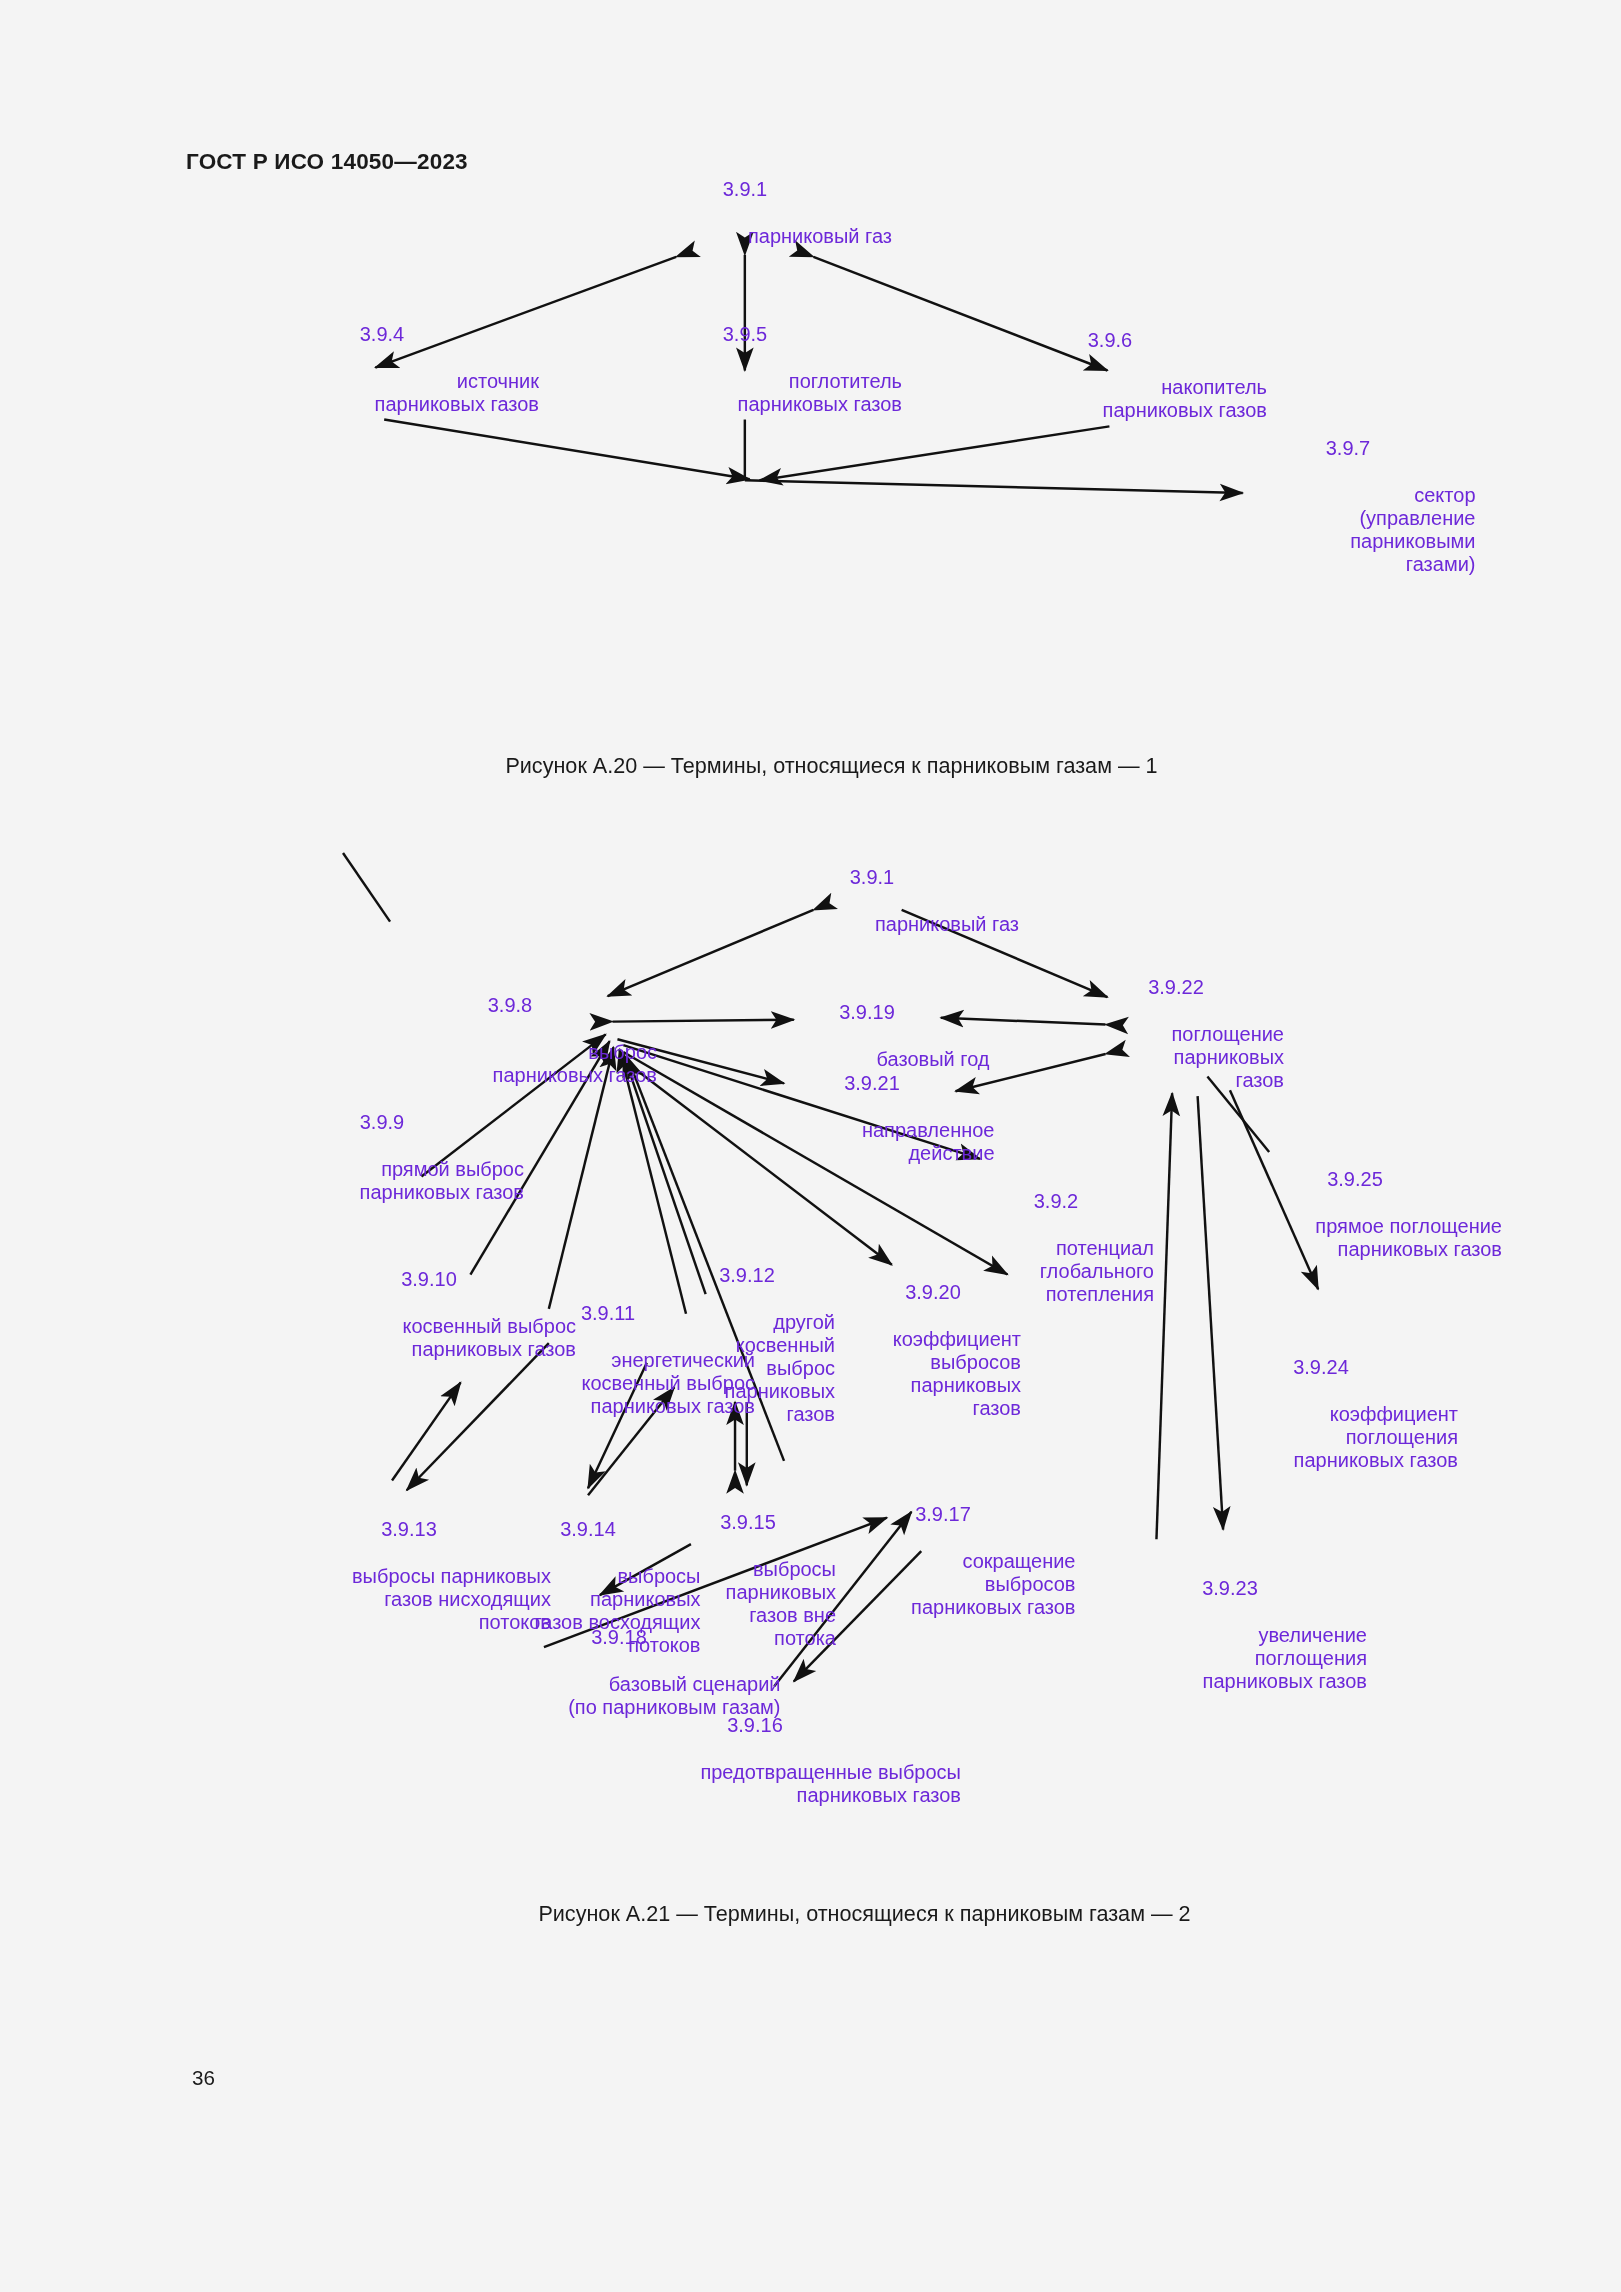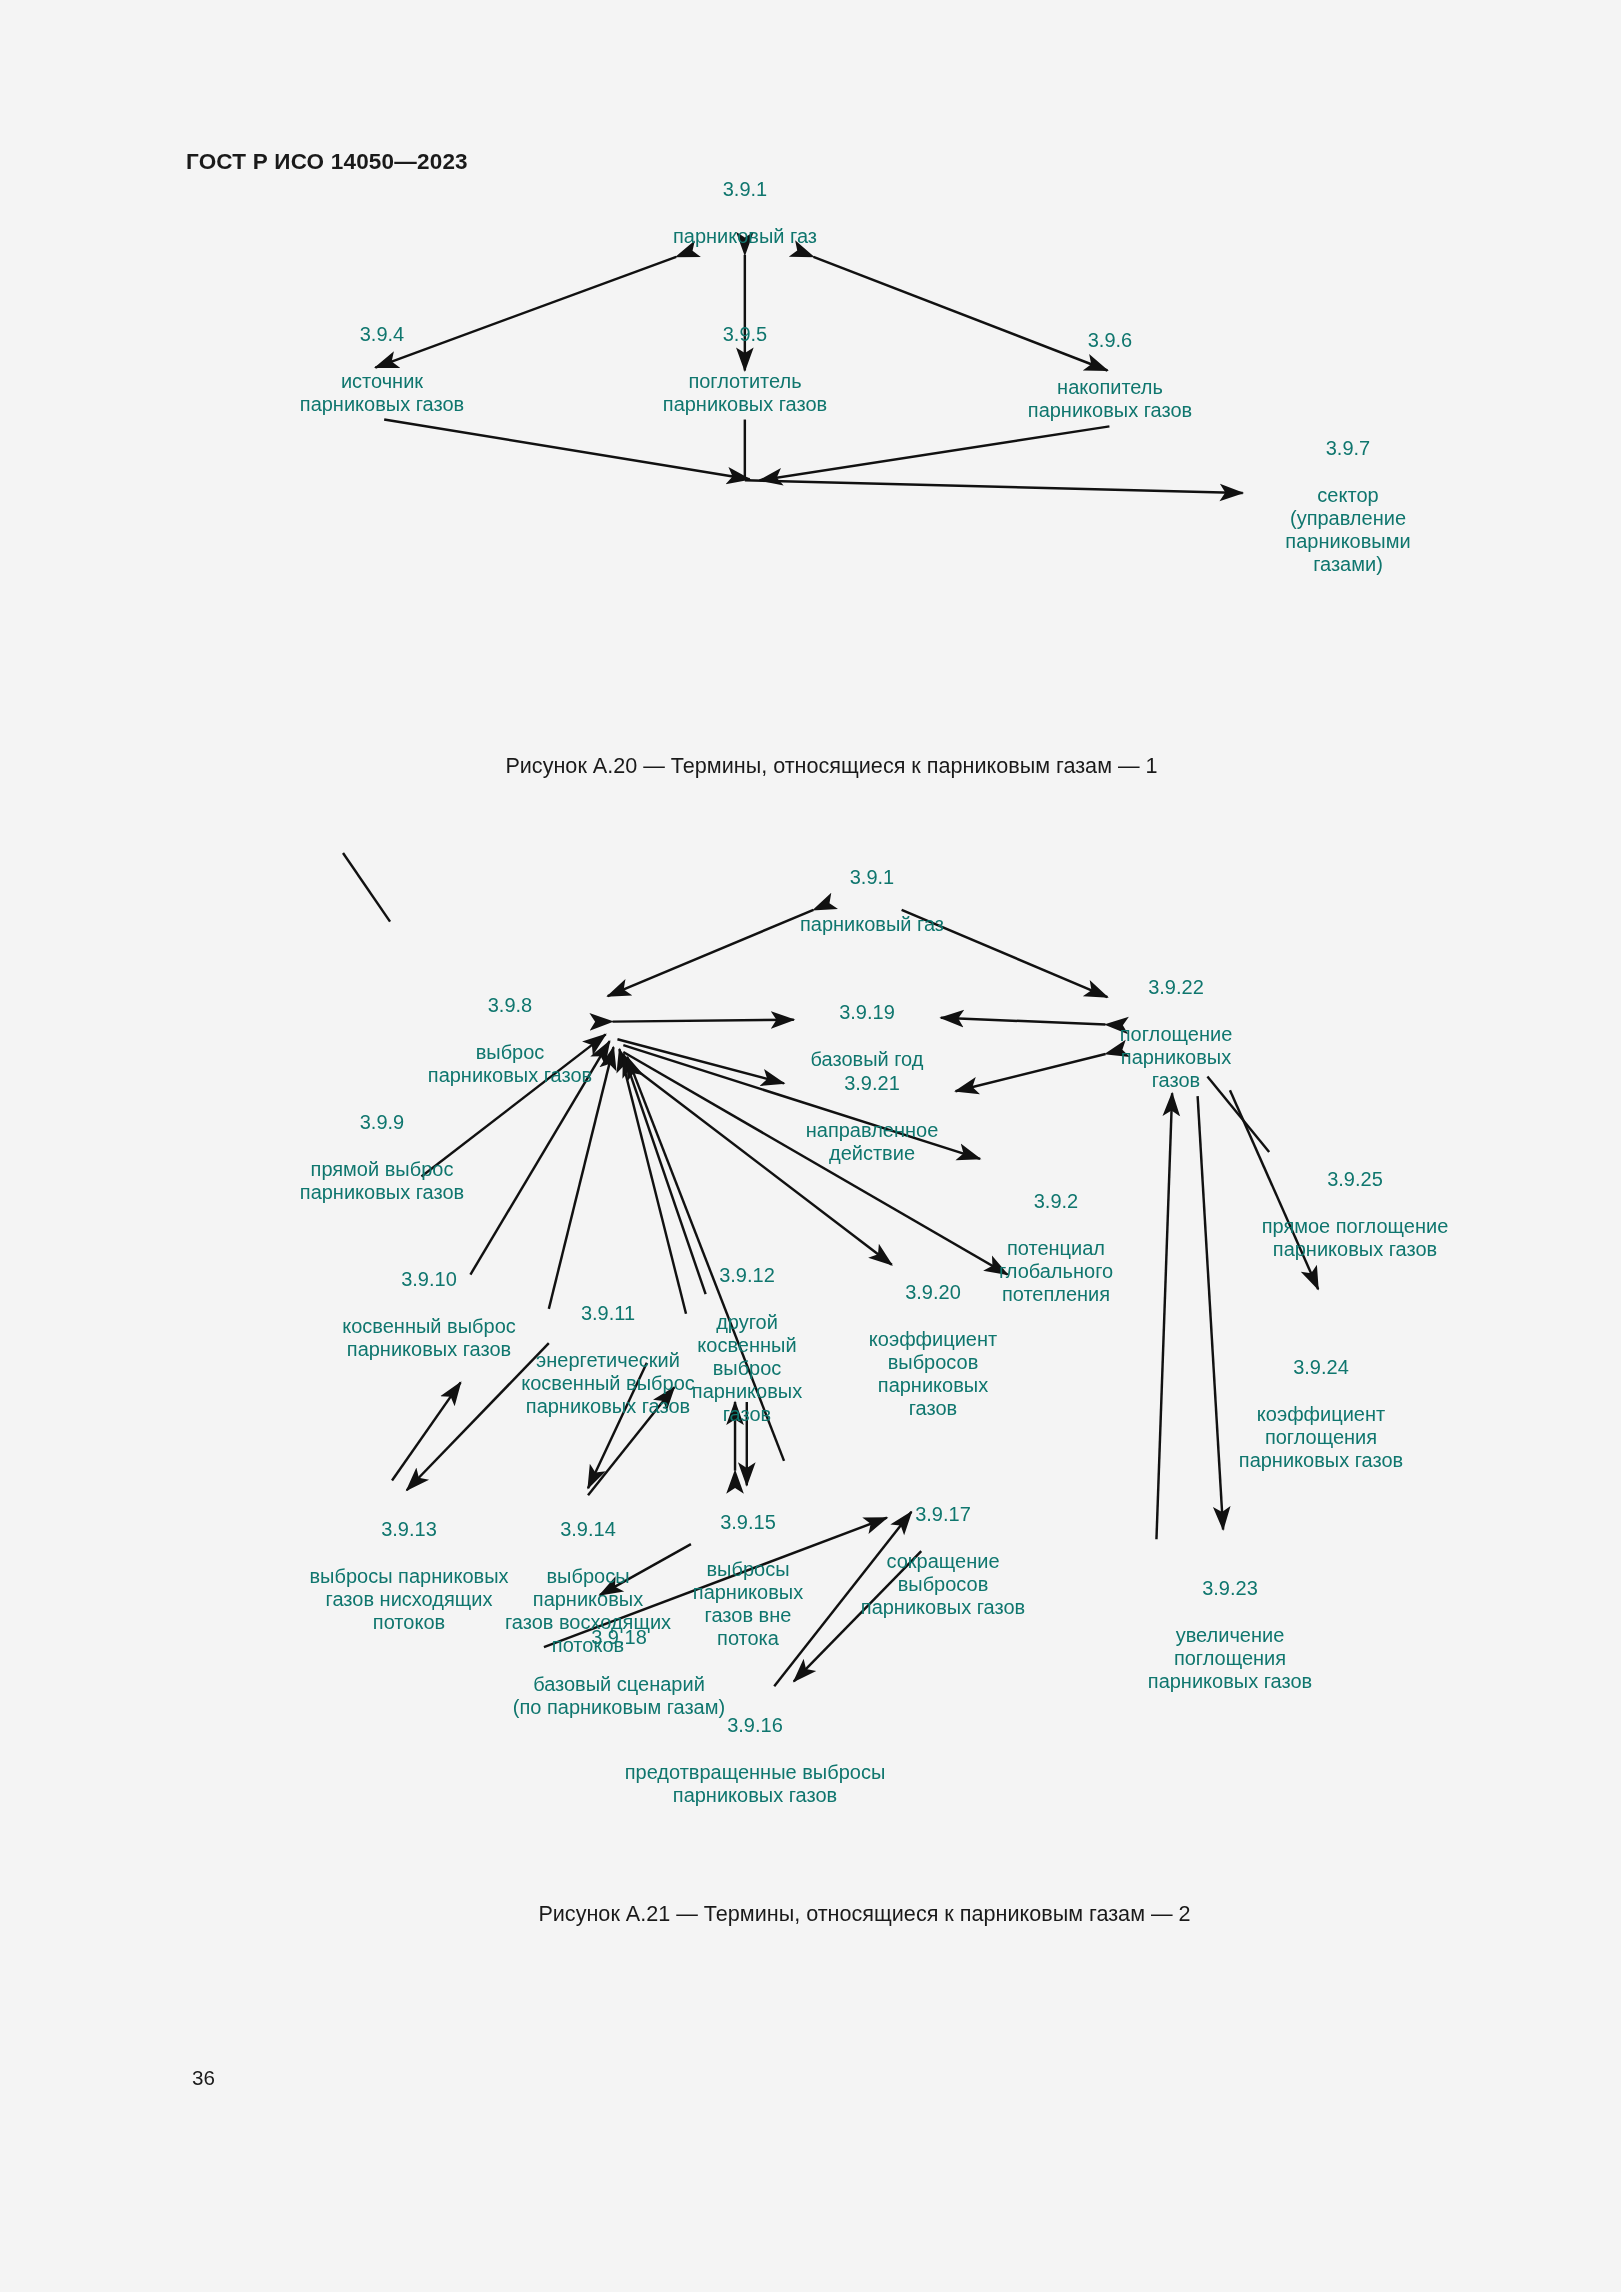--- a/index.html
+++ b/index.html
@@ -56,24 +56,24 @@
     height: 100%;
     overflow: visible;
   }
   .node {
     position: absolute;
     text-align: center;
     font-size: 20px;
     line-height: 1.16;
     white-space: pre-line;
     transform: translate(-50%, 0);
-    color: #0f766e;
+    color: #6d28d9;
   }
   .node .num { display: block; }
-  .node .lbl { display: block; }
+  .node .lbl { display: block; text-align: right; }
 </style>
 </head>
 <body>
 
 <div id="page">
 
   <div class="hdr">ГОСТ Р ИСО 14050—2023</div>
 
   <div class="diagram" id="diag20">
     <svg viewBox="0 0 1654 560" preserveAspectRatio="none">

